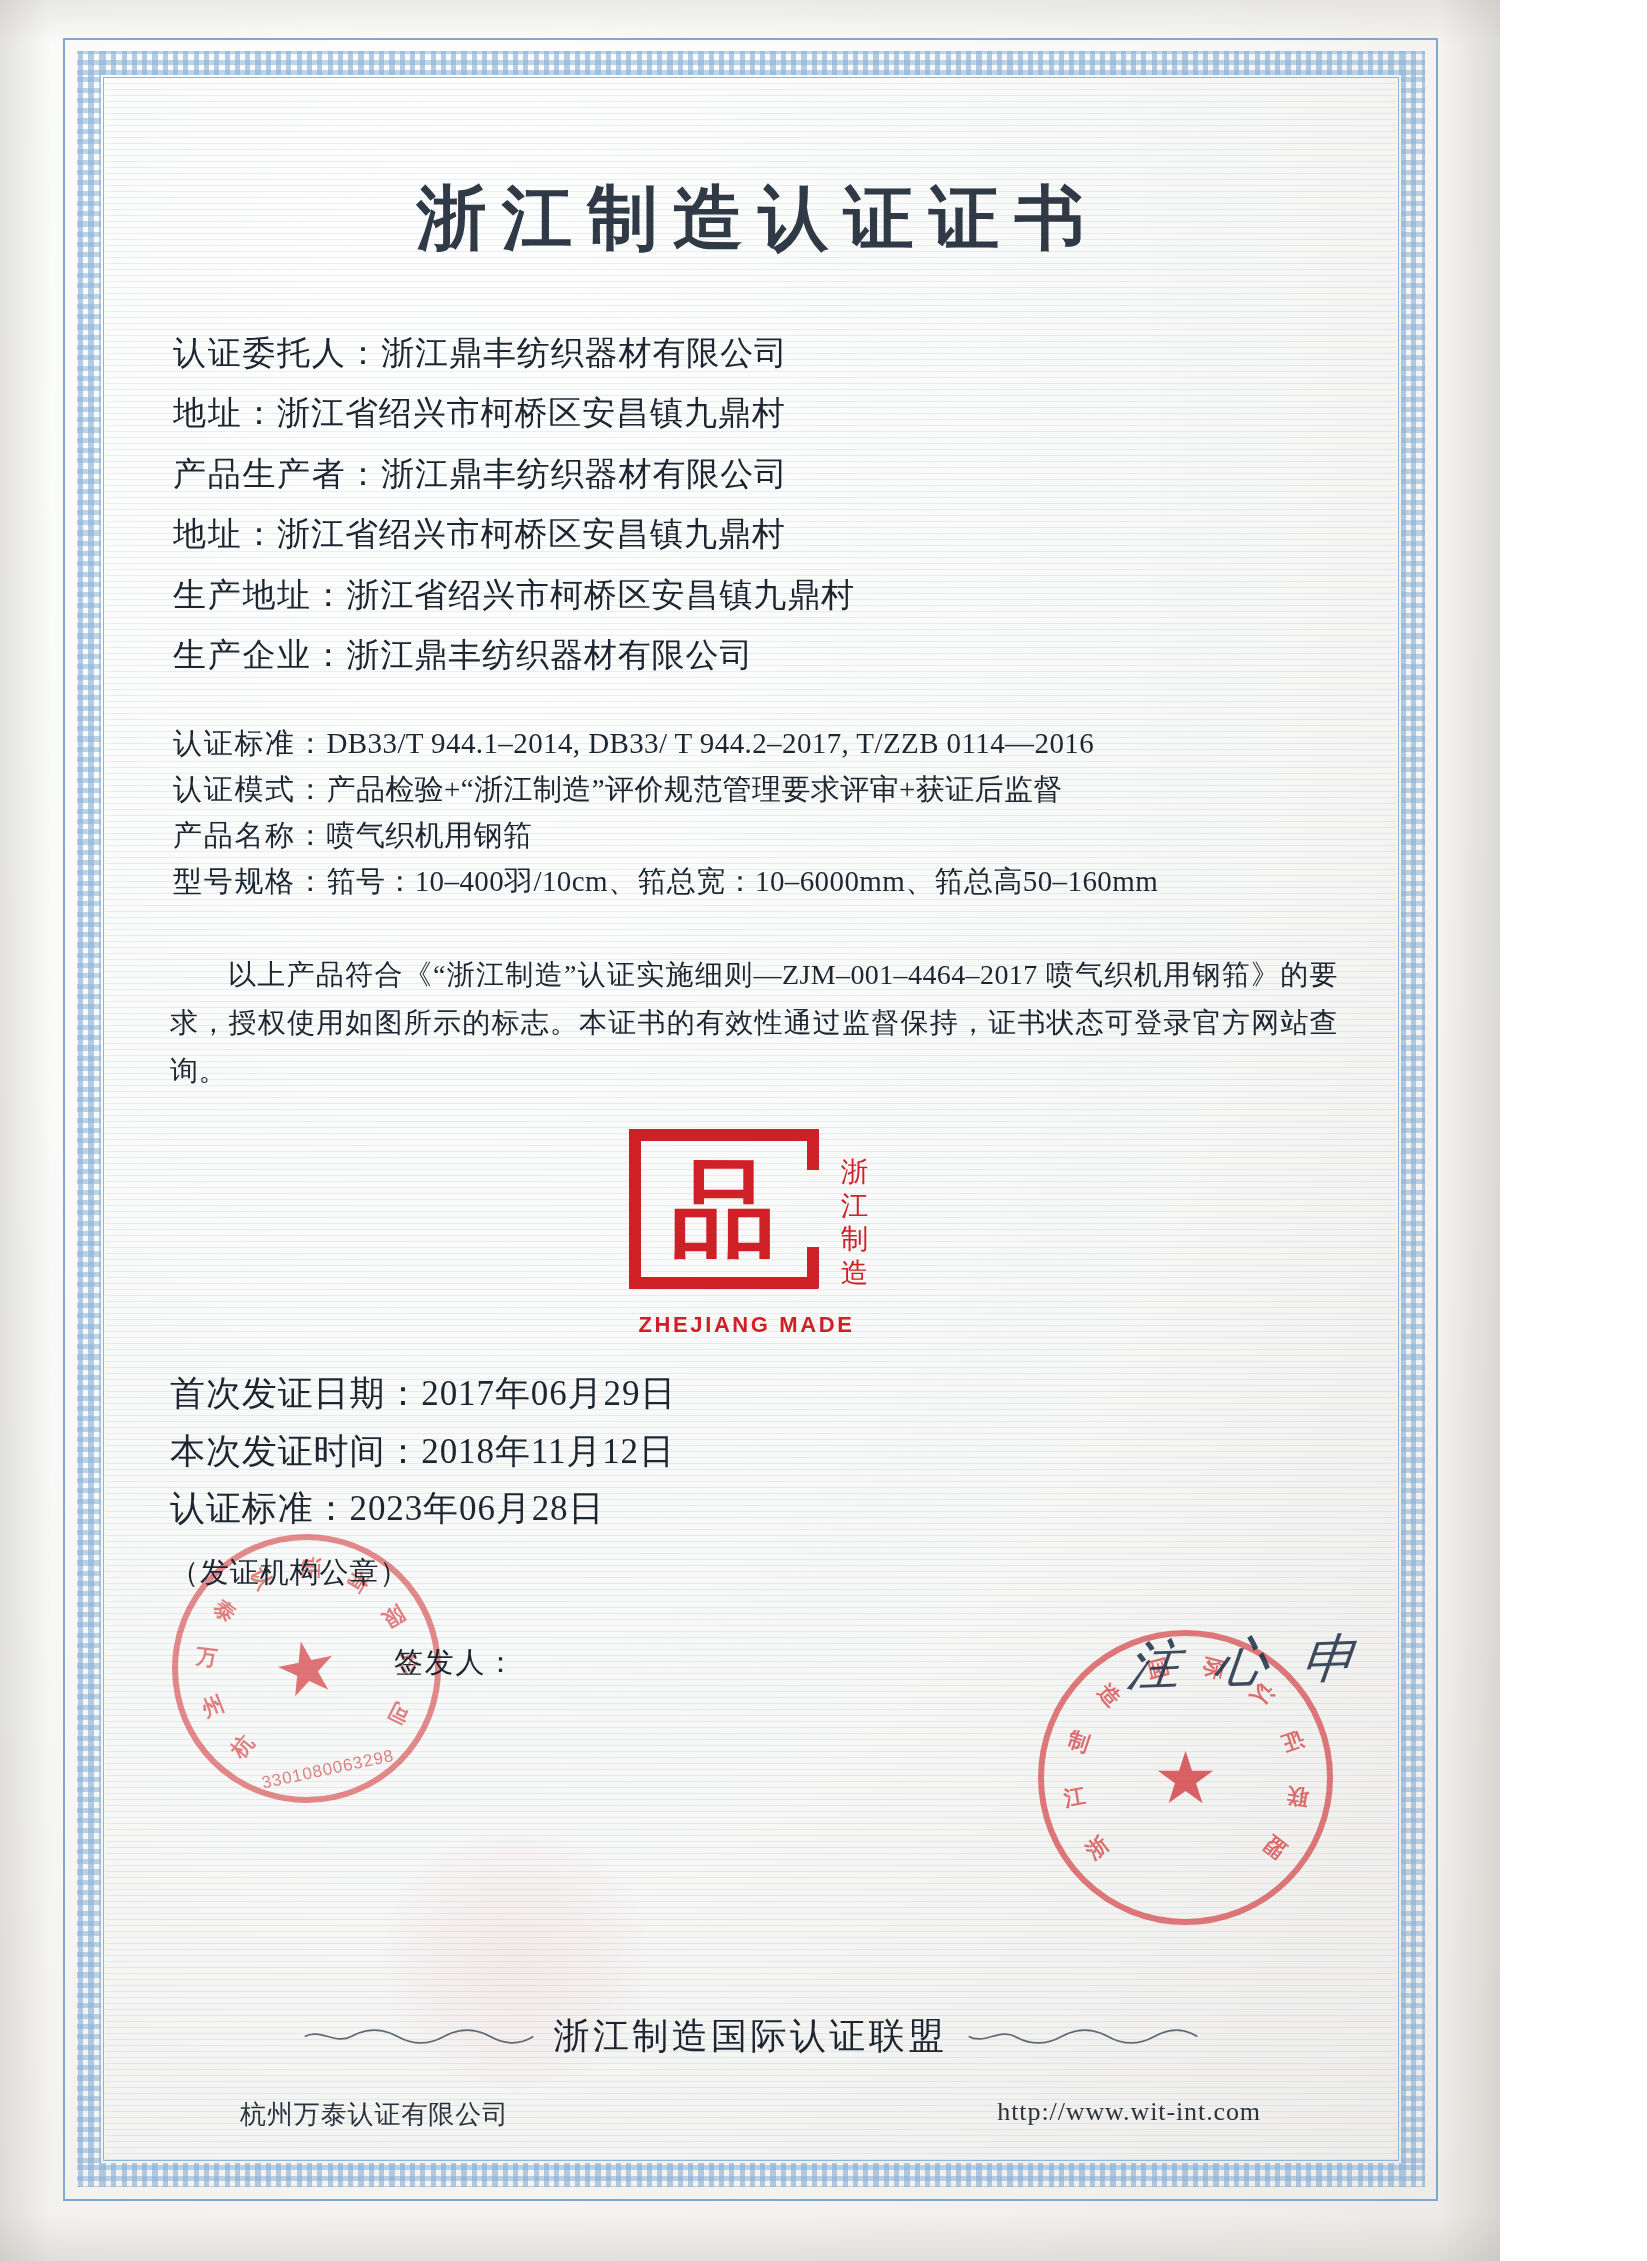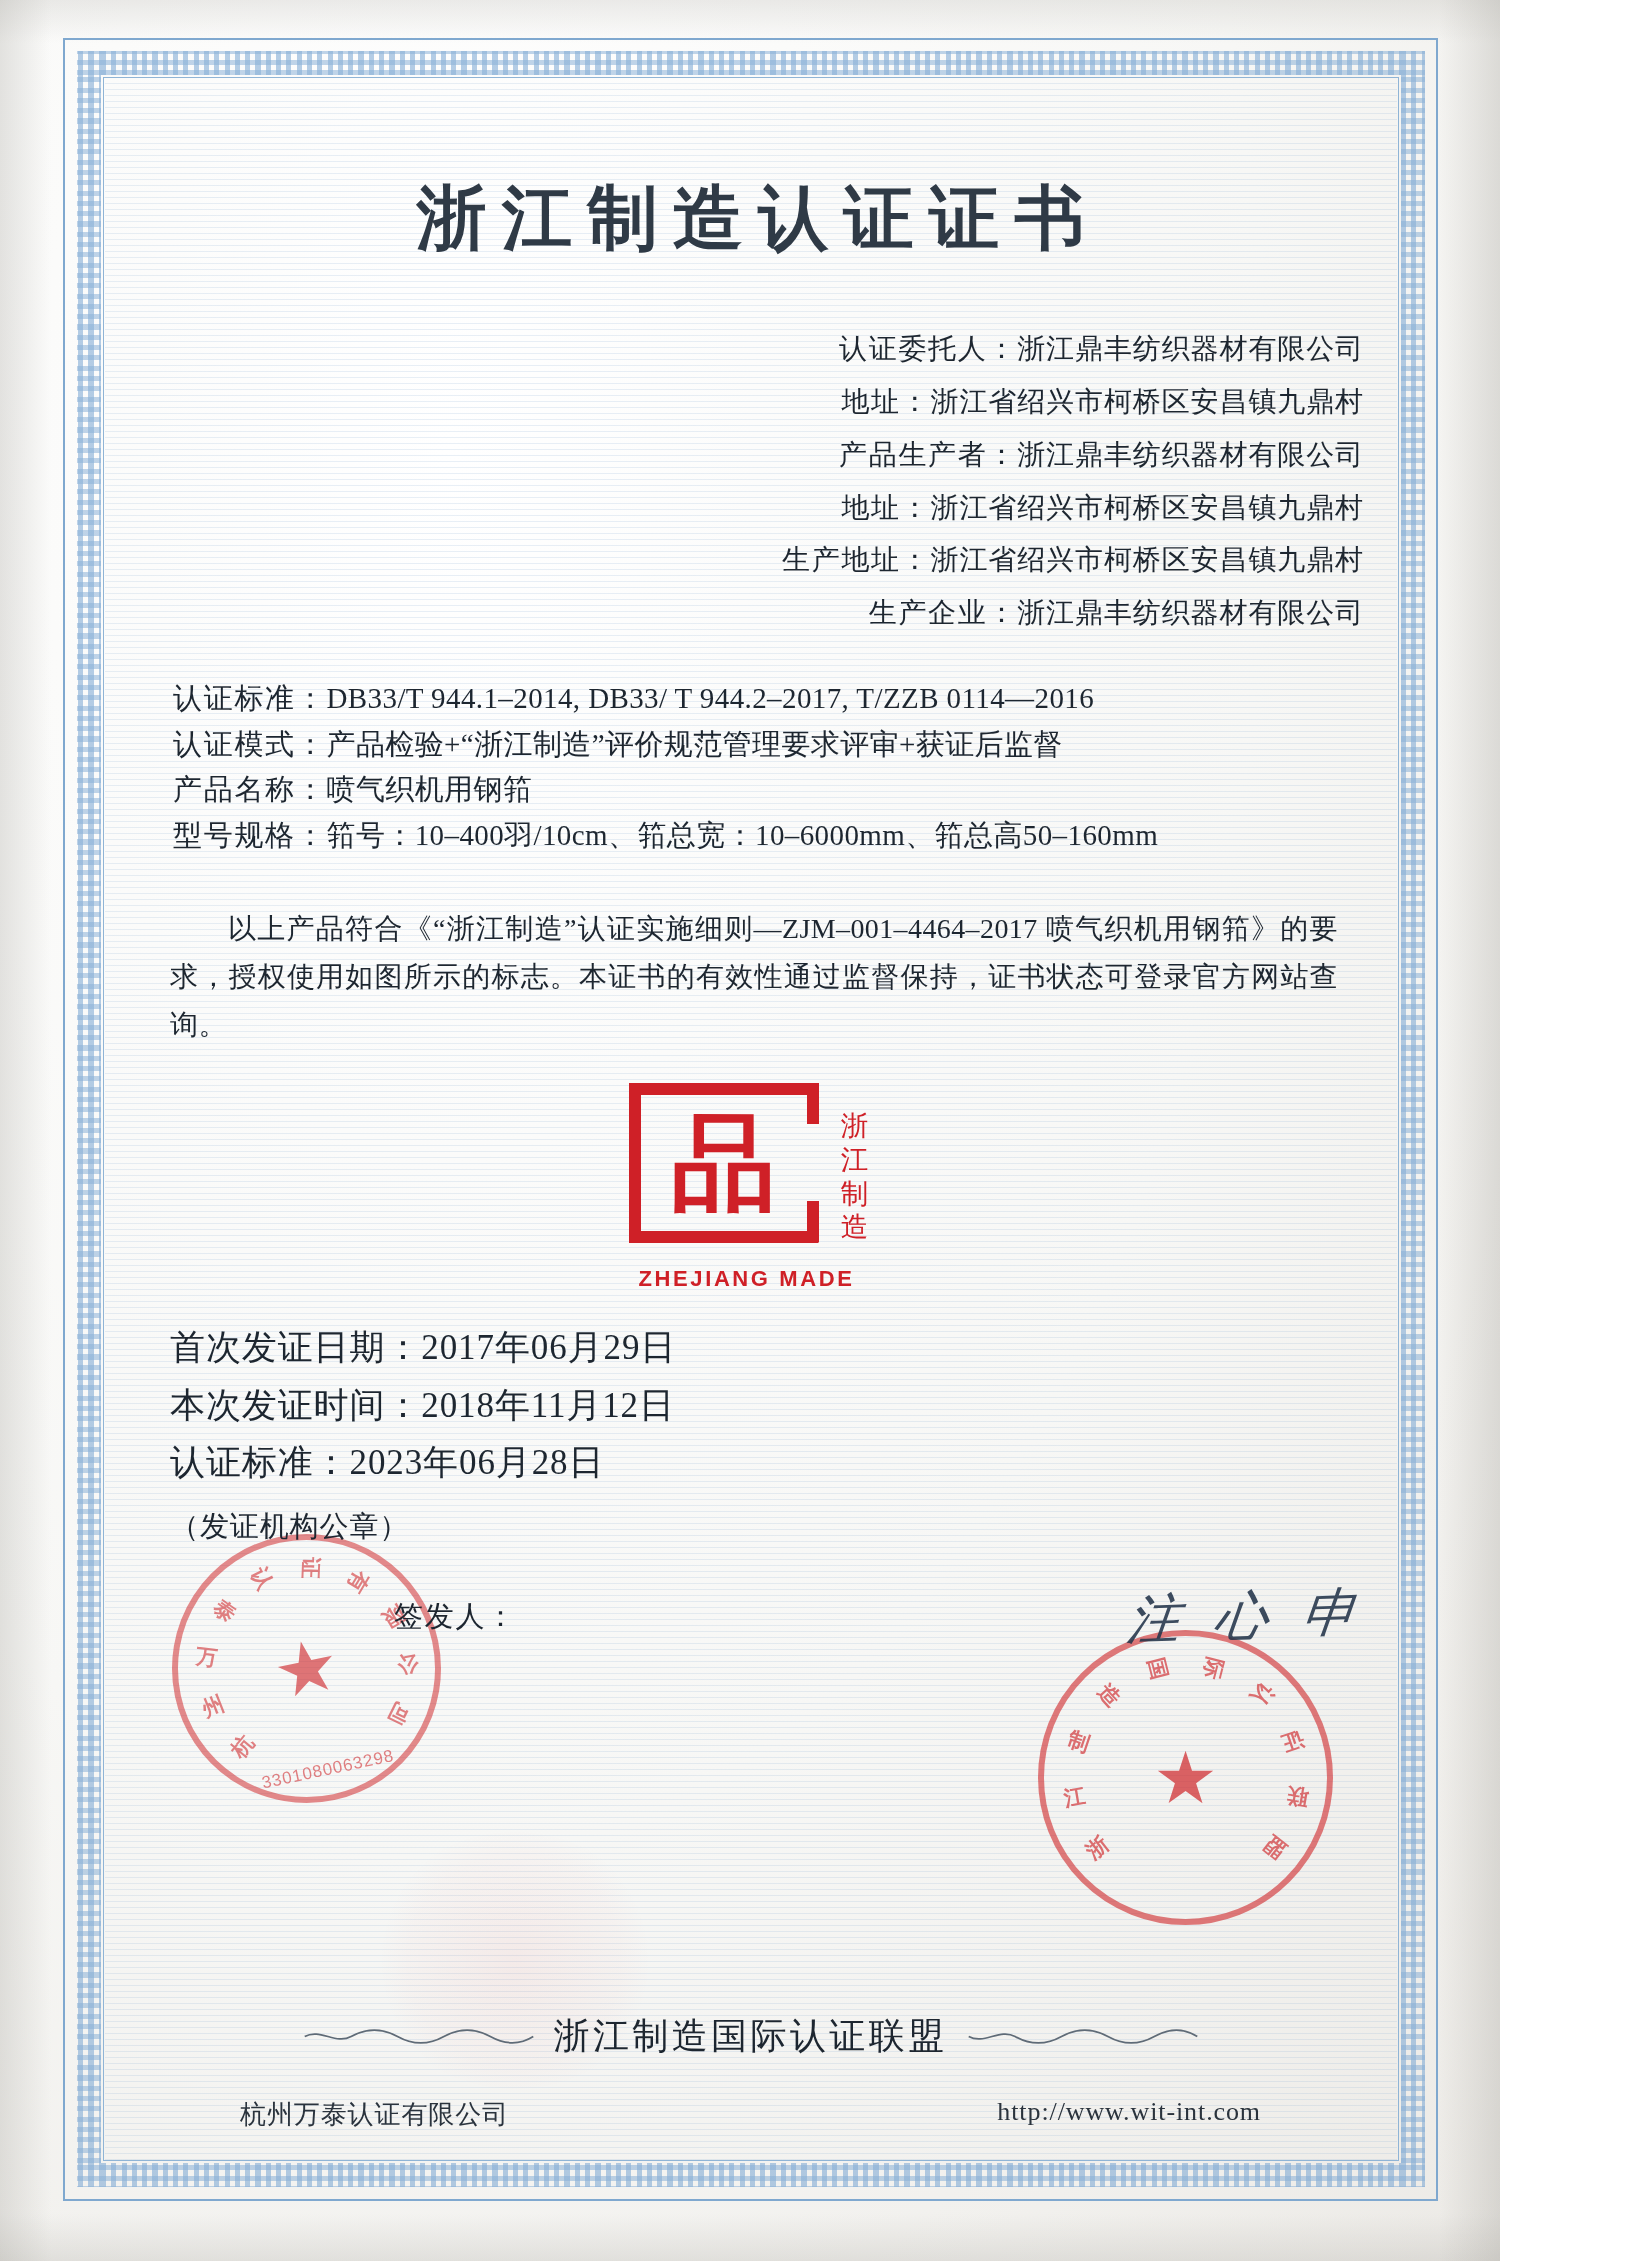--- a/index.html
+++ b/index.html
@@ -106,27 +106,26 @@
     font-family: "Liberation Sans", sans-serif;
     font-weight: 700;
     letter-spacing: 0.9px;
   }
 
   .party-block {
     margin-top: 62px;
     padding-left: 36px;
   }
   .party-line {
-    font-size: 28px;
+    font-size: 33px;
     line-height: 1.52;
     color: #1d2630;
     letter-spacing: 0.9px;
     margin-bottom: 10.3px;
     white-space: nowrap;
-    text-align: right;
   }
   .party-line .lbl { letter-spacing: 1.7px; }
 
   .spec-block {
     margin-top: 41px;
     padding-left: 36px;
   }
   .spec-line {
     font-size: 29px;
     line-height: 1.58;

